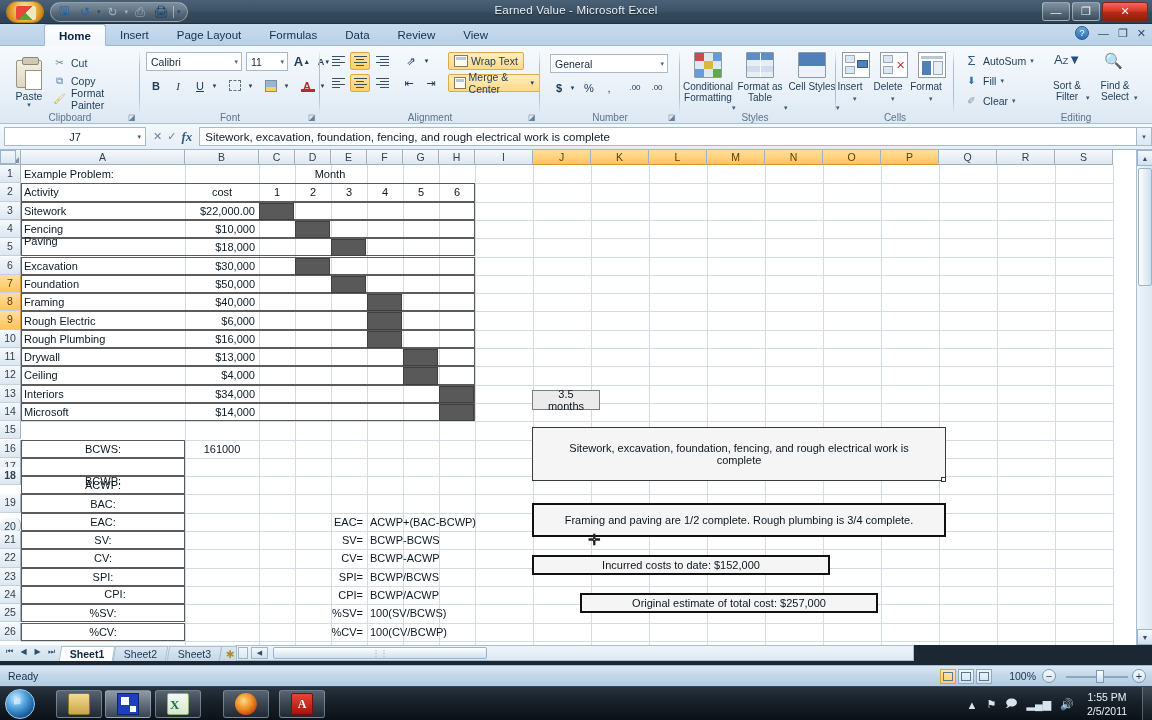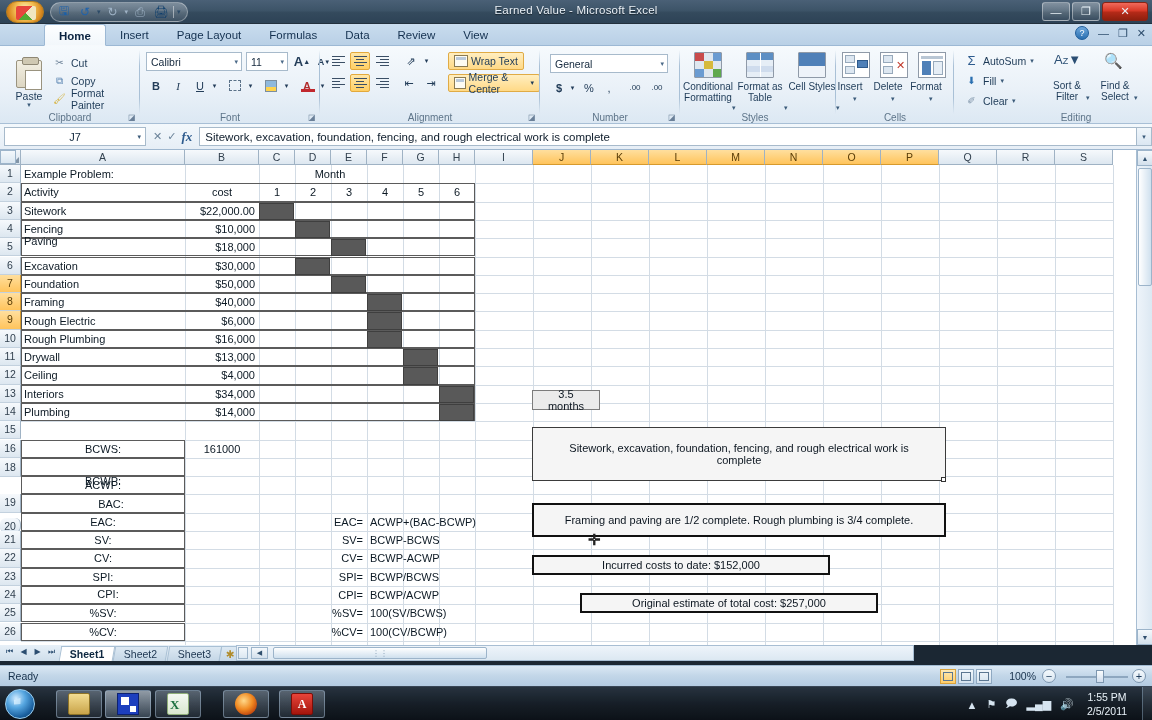--- a/index.html
+++ b/index.html
@@ -682,21 +682,21 @@
       <div class="rh sel" style="top: 128.1px; height: 18.3px; line-height: 17.3px;">8</div>
       <div class="rh sel" style="top: 146.4px; height: 18.3px; line-height: 17.3px;">9</div>
       <div class="rh" style="top: 164.7px; height: 18.3px; line-height: 17.3px;">10</div>
       <div class="rh" style="top: 183px; height: 18.3px; line-height: 17.3px;">11</div>
       <div class="rh" style="top: 201.3px; height: 18.3px; line-height: 17.3px;">12</div>
       <div class="rh" style="top: 219.6px; height: 18.3px; line-height: 17.3px;">13</div>
       <div class="rh" style="top: 237.9px; height: 18.3px; line-height: 17.3px;">14</div>
       <div class="rh" style="top: 256.2px; height: 18.3px; line-height: 17.3px;">15</div>
       <div class="rh" style="top: 274.5px; height: 18.3px; line-height: 17.3px;">16</div>
       <div class="rh" style="top: 292.8px; height: 18.3px; line-height: 17.3px;">17</div>
-      <div class="rh" style="top: 294px; height: 18.3px; line-height: 17.3px;">18</div>
+      <div class="rh" style="top: 302px; height: 18.3px; line-height: 17.3px; font-weight: bold;">18</div>
       <div class="rh" style="top: 329.4px; height: 18.3px; line-height: 17.3px;">19</div>
       <div class="rh" style="top: 353px; height: 15px; line-height: 17.3px; border-radius: 6px;">20</div>
       <div class="rh" style="top: 366px; height: 18.3px; line-height: 17.3px;">21</div>
       <div class="rh" style="top: 384.3px; height: 18.3px; line-height: 17.3px;">22</div>
       <div class="rh" style="top: 402.6px; height: 18.3px; line-height: 17.3px;">23</div>
       <div class="rh" style="top: 420.9px; height: 18.3px; line-height: 17.3px;">24</div>
       <div class="rh" style="top: 439.2px; height: 18.3px; line-height: 17.3px;">25</div>
       <div class="rh" style="top: 457.5px; height: 18.3px; line-height: 17.3px;">26</div>
     </div>
 
@@ -795,50 +795,50 @@
       <div class="fillcell" style="left: 382px; top: 184px; width: 35px; height: 17.3px; background: rgb(89, 89, 89);"></div>
       <div class="bx" style="left: 0px; top: 201.3px; width: 454px; height: 18.3px;"></div>
       <div class="cell lft" style="left: 0px; top: 201.3px; width: 164px; height: 18.3px;">Ceiling</div>
       <div class="cell rgt" style="left: 164px; top: 201.3px; width: 74px; height: 18.3px;">$4,000</div>
       <div class="fillcell" style="left: 382px; top: 202.3px; width: 35px; height: 17.3px; background: rgb(89, 89, 89);"></div>
       <div class="bx" style="left: 0px; top: 219.6px; width: 454px; height: 18.3px;"></div>
       <div class="cell lft" style="left: 0px; top: 219.6px; width: 164px; height: 18.3px;">Interiors</div>
       <div class="cell rgt" style="left: 164px; top: 219.6px; width: 74px; height: 18.3px;">$34,000</div>
       <div class="fillcell" style="left: 418px; top: 220.6px; width: 35px; height: 17.3px; background: rgb(89, 89, 89);"></div>
       <div class="bx" style="left: 0px; top: 237.9px; width: 454px; height: 18.3px;"></div>
-      <div class="cell lft" style="left: 0px; top: 237.9px; width: 164px; height: 18.3px;">Plumbing</div>
+      <div class="cell lft" style="left: 0px; top: 237.9px; width: 164px; height: 18.3px;">Microsoft</div>
       <div class="cell rgt" style="left: 164px; top: 237.9px; width: 74px; height: 18.3px;">$14,000</div>
       <div class="fillcell" style="left: 418px; top: 238.9px; width: 35px; height: 17.3px; background: rgb(89, 89, 89);"></div>
       <div class="bx" style="left: 0px; top: 274.5px; width: 164px; height: 18.3px;"></div>
       <div class="cell ctr" style="left: 0px; top: 274.5px; width: 164px; height: 18.3px;">BCWS:</div>
       <div class="cell ctr" style="left: 164px; top: 274.5px; width: 74px; height: 18.3px;">161000</div>
       <div class="bx" style="left: 0px; top: 292.8px; width: 164px; height: 18.3px;"></div>
       <div class="cell ctr" style="left: 0px; top: 292.8px; width: 164px; height: 18.3px; margin-top: 14px;">BCWP:</div>
       <div class="bx" style="left: 0px; top: 311.1px; width: 164px; height: 18.3px;"></div>
       <div class="cell ctr" style="left: 0px; top: 311.1px; width: 164px; height: 18.3px;">ACWP:</div>
       <div class="bx" style="left: 0px; top: 329.4px; width: 164px; height: 18.3px;"></div>
-      <div class="cell ctr" style="left: 8px; top: 329.4px; width: 164px; height: 18.3px;">BAC:</div>
+      <div class="cell ctr" style="left: 0px; top: 329.4px; width: 164px; height: 18.3px;">BAC:</div>
       <div class="bx" style="left: 0px; top: 347.7px; width: 164px; height: 18.3px;"></div>
       <div class="cell ctr" style="left: 0px; top: 347.7px; width: 164px; height: 18.3px;">EAC:</div>
       <div class="cell rgt" style="left: 274px; top: 347.7px; width: 72px; height: 18.3px;">EAC=</div>
       <div class="cell lft" style="left: 346px; top: 347.7px; width: 166px; height: 18.3px;">ACWP+(BAC-BCWP)</div>
       <div class="bx" style="left: 0px; top: 366px; width: 164px; height: 18.3px;"></div>
       <div class="cell ctr" style="left: 0px; top: 366px; width: 164px; height: 18.3px;">SV:</div>
       <div class="cell rgt" style="left: 274px; top: 366px; width: 72px; height: 18.3px;">SV=</div>
       <div class="cell lft" style="left: 346px; top: 366px; width: 166px; height: 18.3px;">BCWP-BCWS</div>
       <div class="bx" style="left: 0px; top: 384.3px; width: 164px; height: 18.3px;"></div>
       <div class="cell ctr" style="left: 0px; top: 384.3px; width: 164px; height: 18.3px;">CV:</div>
       <div class="cell rgt" style="left: 274px; top: 384.3px; width: 72px; height: 18.3px;">CV=</div>
       <div class="cell lft" style="left: 346px; top: 384.3px; width: 166px; height: 18.3px;">BCWP-ACWP</div>
       <div class="bx" style="left: 0px; top: 402.6px; width: 164px; height: 18.3px;"></div>
       <div class="cell ctr" style="left: 0px; top: 402.6px; width: 164px; height: 18.3px;">SPI:</div>
       <div class="cell rgt" style="left: 274px; top: 402.6px; width: 72px; height: 18.3px;">SPI=</div>
       <div class="cell lft" style="left: 346px; top: 402.6px; width: 166px; height: 18.3px;">BCWP/BCWS</div>
       <div class="bx" style="left: 0px; top: 420.9px; width: 164px; height: 18.3px;"></div>
-      <div class="cell ctr" style="left: 5px; top: 420.9px; width: 164px; height: 17px;">CPI:</div>
+      <div class="cell ctr" style="left: 12px; top: 420.9px; width: 164px; height: 17px;">CPI:</div>
       <div class="cell rgt" style="left: 274px; top: 420.9px; width: 72px; height: 18.3px;">CPI=</div>
       <div class="cell lft" style="left: 346px; top: 420.9px; width: 166px; height: 18.3px;">BCWP/ACWP</div>
       <div class="bx" style="left: 0px; top: 439.2px; width: 164px; height: 18.3px;"></div>
       <div class="cell ctr" style="left: 0px; top: 439.2px; width: 164px; height: 18.3px;">%SV:</div>
       <div class="cell rgt" style="left: 274px; top: 439.2px; width: 72px; height: 18.3px;">%SV=</div>
       <div class="cell lft" style="left: 346px; top: 439.2px; width: 166px; height: 18.3px;">100(SV/BCWS)</div>
       <div class="bx" style="left: 0px; top: 457.5px; width: 164px; height: 18.3px;"></div>
       <div class="cell ctr" style="left: 0px; top: 457.5px; width: 164px; height: 18.3px;">%CV:</div>
       <div class="cell rgt" style="left: 274px; top: 457.5px; width: 72px; height: 18.3px;">%CV=</div>
       <div class="cell lft" style="left: 346px; top: 457.5px; width: 166px; height: 18.3px;">100(CV/BCWP)</div>

